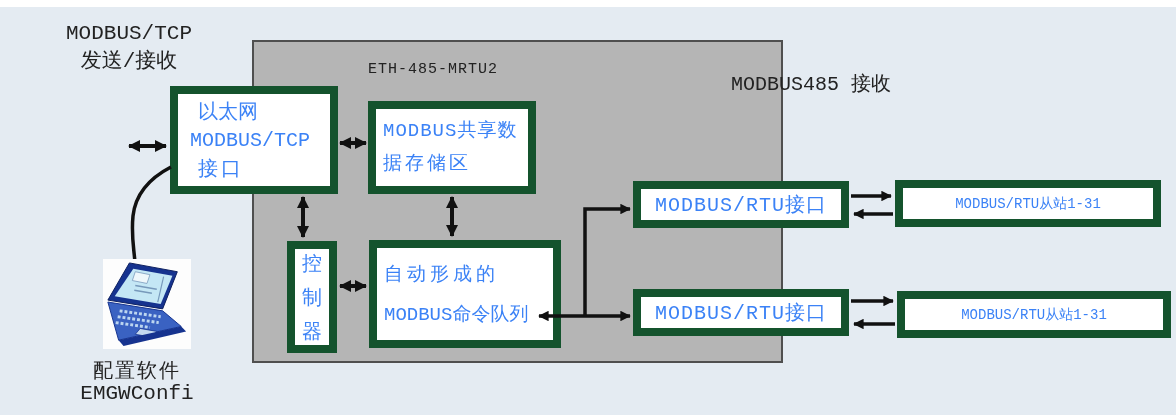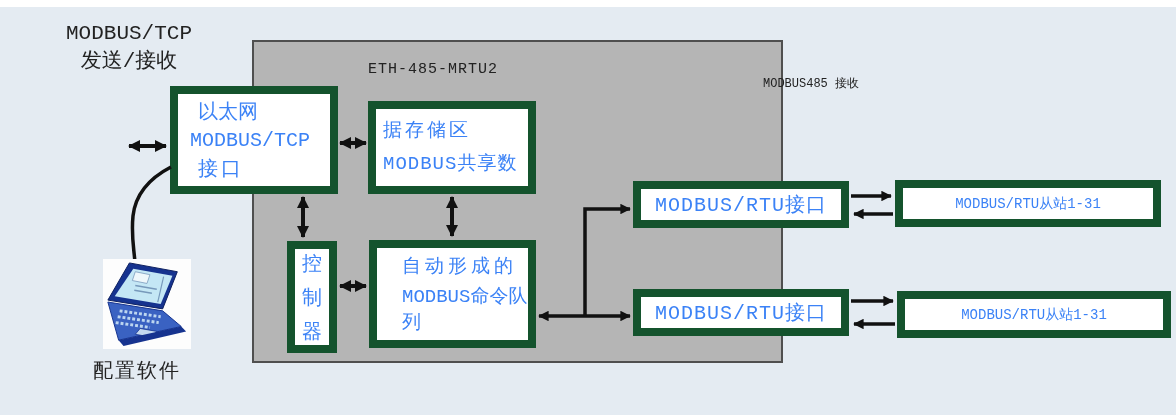--- a/index.html
+++ b/index.html
@@ -8,33 +8,33 @@
   .top-strip{position:absolute;left:0;top:0;width:1176px;height:7px;background:#ffffff;}
   .panel{position:absolute;left:252px;top:40px;width:531px;height:323px;background:#b5b5b5;border:2px solid #4f4f4f;box-sizing:border-box;}
   .box{position:absolute;background:#ffffff;border:8px solid #14532d;box-sizing:border-box;color:#3b82f6;}
   .lbl{position:absolute;color:#222222;white-space:nowrap;}
   .center{text-align:center;}
   .serif{font-family:Liberation Mono, monospace;}
   .sans{font-family:"Liberation Sans","DejaVu Sans",sans-serif;}
 
   .lbl-tcp{left:36px;top:20px;width:186px;font-size:21px;line-height:28px;}
   .lbl-title{left:368px;top:61px;font-size:15px;letter-spacing:1px;}
-  .lbl-485{left:688px;top:69px;width:246px;font-size:12px;line-height:31px;}
+  .lbl-485{left:688px;top:69px;width:246px;font-size:20px;line-height:31px;}
   .lbl-config{left:40px;top:358px;width:194px;line-height:24px;}
   .lbl-config .l1{font-size:20px;letter-spacing:2px;}
   .lbl-config .l2{font-size:21px;}
 
   .box-eth{left:170px;top:86px;width:168px;height:108px;font-size:20px;
            display:flex;flex-direction:column;justify-content:space-evenly;padding-left:12px;}
   .box-shared{left:368px;top:101px;width:168px;height:93px;font-size:19px;line-height:33px;
               display:flex;flex-direction:column;justify-content:center;padding-left:7px;letter-spacing:1px;}
   .box-ctrl{left:287px;top:241px;width:50px;height:112px;font-size:20px;line-height:34px;
             display:flex;flex-direction:column;align-items:center;justify-content:center;}
-  .box-queue{left:369px;top:240px;width:167px;height:108px;font-size:19px;
-             display:flex;flex-direction:column;justify-content:space-evenly;padding-left:25px;}
+  .box-queue{left:369px;top:240px;width:192px;height:108px;font-size:19px;
+             display:flex;flex-direction:column;justify-content:space-evenly;padding-left:7px;}
   .box-queue .l1{letter-spacing:4px;}
   .box-rtu{width:216px;height:47px;font-size:20px;display:flex;align-items:center;justify-content:center;letter-spacing:1px;text-align:right;}
   .rtu1{left:633px;top:181px;}
   .rtu2{left:633px;top:289px;}
   .box-slave{height:47px;font-size:14px;display:flex;align-items:center;justify-content:center;}
   .slave1{left:895px;top:180px;width:266px;}
   .slave2{left:897px;top:291px;width:274px;}
 
   .connectors{position:absolute;left:0;top:0;width:1176px;height:415px;pointer-events:none;}
   .laptop-wrap{position:absolute;left:103px;top:259px;width:88px;height:90px;background:#fdfdfd;}
@@ -54,31 +54,32 @@
   </div>
 
   <div class="lbl lbl-title serif">ETH-485-MRTU2</div>
 
   <div class="lbl lbl-485 center serif">
     <div>MODBUS485 接收</div>
   </div>
 
   <div class="lbl lbl-config center">
     <div class="l1 sans">配置软件</div>
+    <div class="l2 serif">EMGWConfi</div>
   </div>
 
   <div class="box box-eth serif">
     <div style="padding-left:8px;">以太网</div>
     <div>MODBUS/TCP</div>
     <div style="padding-left:8px;letter-spacing:3px;">接口</div>
   </div>
 
   <div class="box box-shared serif">
+    <div>MODBUS共享数</div>
     <div style="letter-spacing:3px;">据存储区</div>
-    <div>MODBUS共享数</div>
   </div>
 
   <div class="box box-ctrl sans">
     <div>控</div>
     <div>制</div>
     <div>器</div>
   </div>
 
   <div class="box box-queue">
     <div class="l1 sans">自动形成的</div>

